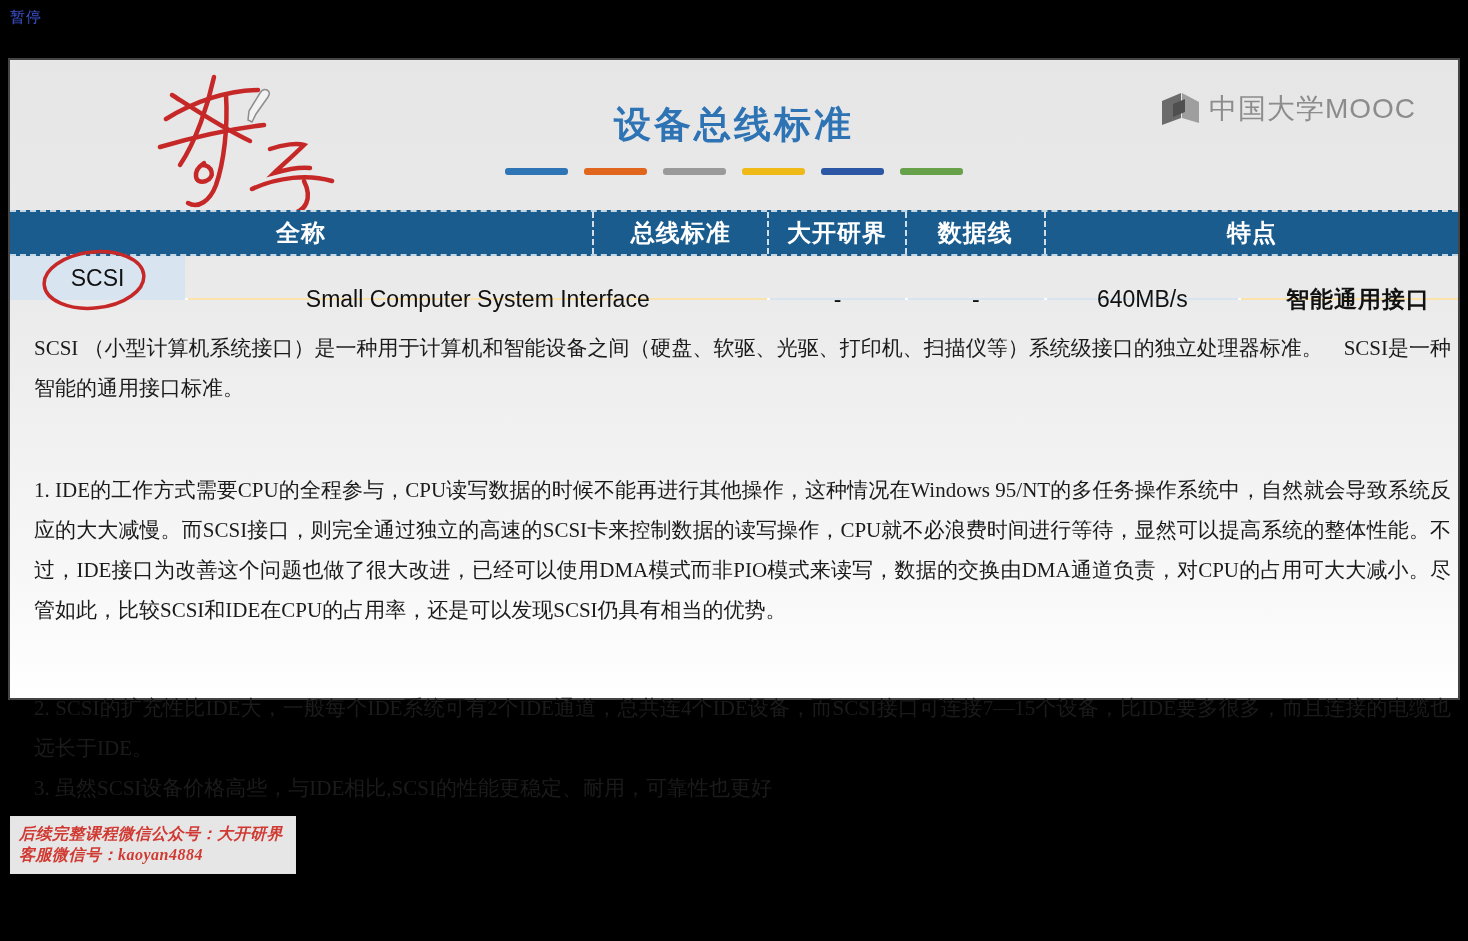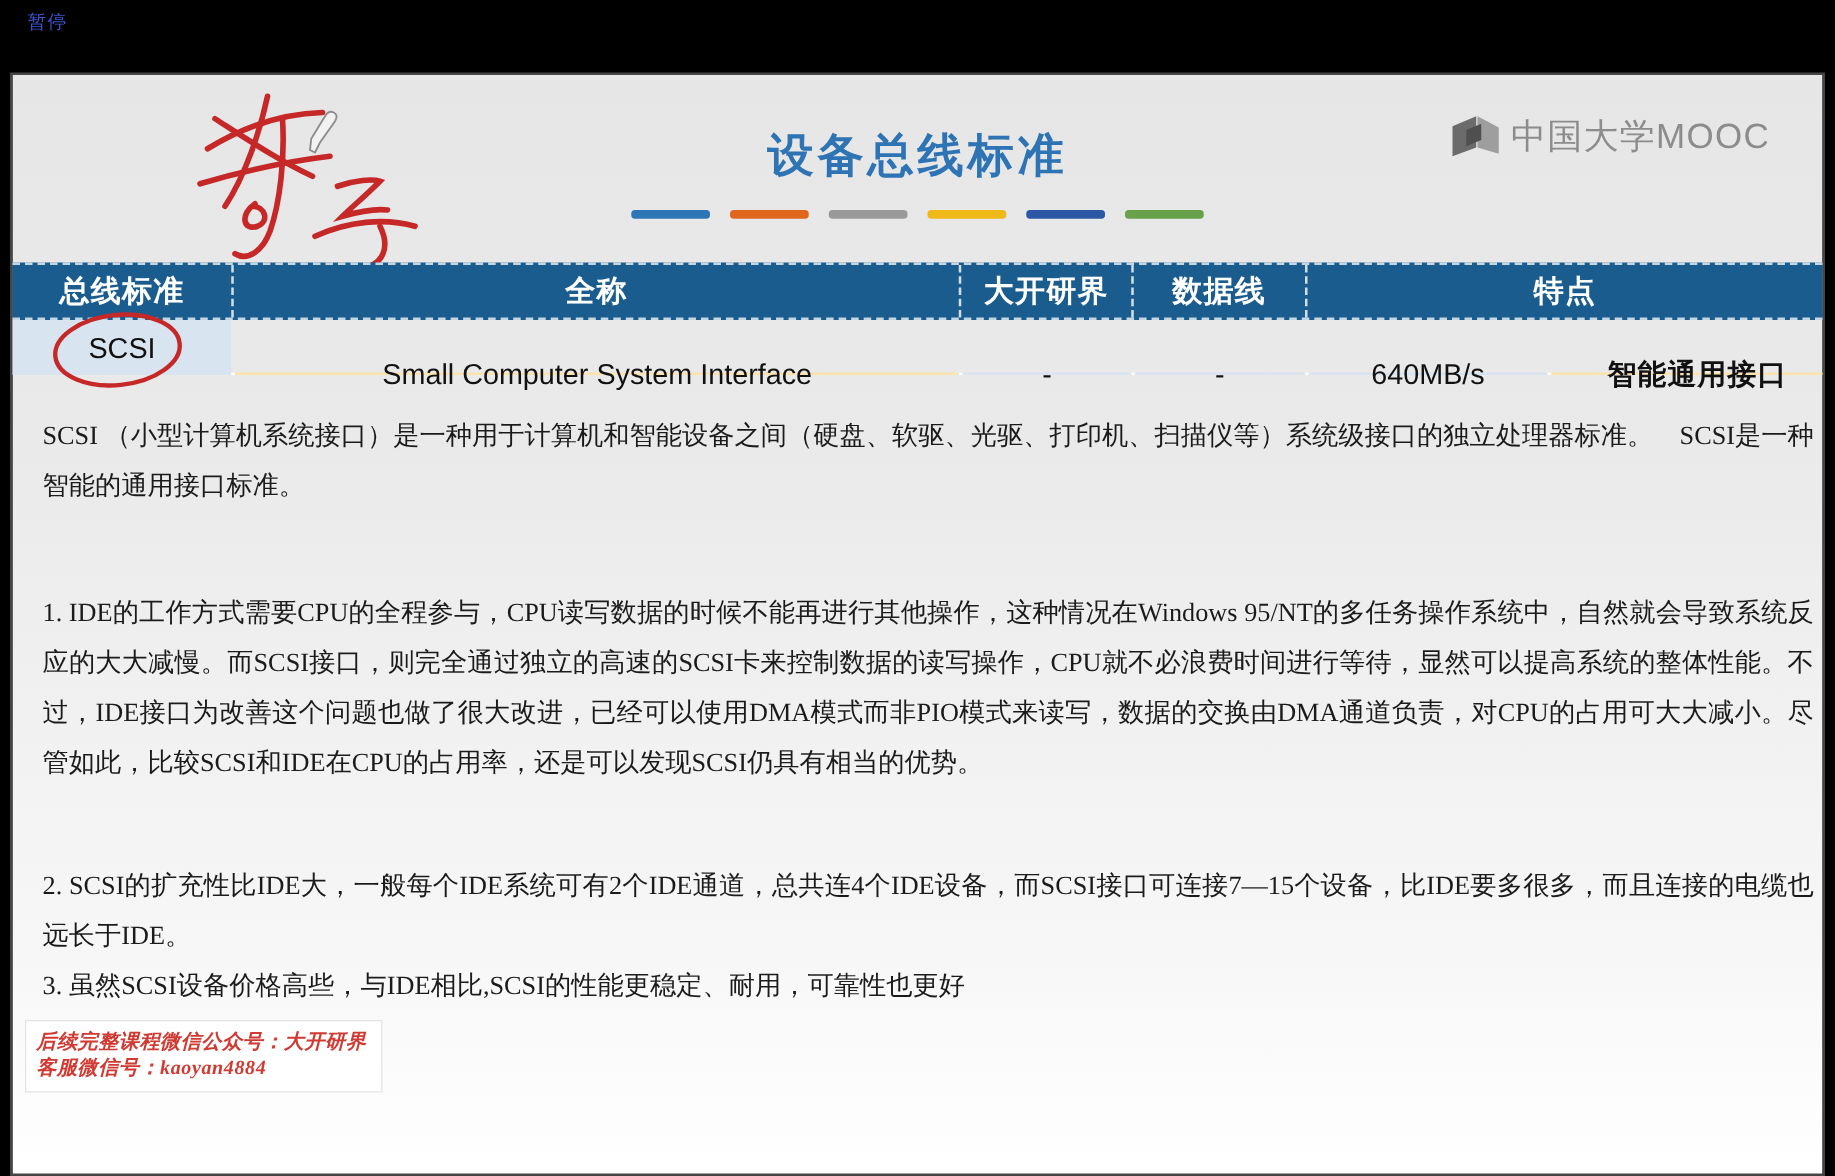--- a/index.html
+++ b/index.html
@@ -1,25 +1,25 @@
 <!DOCTYPE html>
 <html style="--title-blue: #2e74b5; --header-bg: #1b5c8e; --cell-blue: #d9e4f1; --cell-cream: #fbe3ab; --annotation-red: #c62828; --watermark-red: #d03a32; --pause-blue: #3d52cf; --logo-gray: #8c8c8c;"><head>
 <meta charset="utf-8">
 <style>
   html,body{margin:0;padding:0;}
   body{
     width:1468px;height:941px;position:relative;background:#000;overflow:hidden;
     font-family:"Liberation Sans", sans-serif;
   }
   .pause{
-    position:absolute;left:22px;top:8px;font-size:15px;letter-spacing:1px;
+    position:absolute;left:10px;top:8px;font-size:15px;letter-spacing:1px;
     color:var(--pause-blue);cursor:pointer;
   }
   .slide{
-    position:absolute;left:8px;top:58px;width:1452px;height:883px;box-sizing:border-box;
+    position:absolute;left:8px;top:58px;width:1452px;height:642px;box-sizing:border-box;
     border:2px solid #454545;
     background:linear-gradient(180deg,#e6e6e6 0%,#eaeaea 35%,#f7f7f7 80%,#ffffff 100%);
   }
   .slide-title{
     position:absolute;top:40px;left:0;width:100%;text-align:center;
     font-size:37px;font-weight:bold;letter-spacing:3px;color:var(--title-blue);
   }
   .bars{
     position:absolute;top:108px;left:50%;transform:translateX(-50%);
     display:flex;gap:16px;
@@ -56,21 +56,21 @@
     position:absolute;left:24px;right:7px;text-align:justify;
     font-family:"Liberation Serif",serif;font-size:21px;line-height:40px;color:#1b1b1b;
   }
   .para-intro{top:268px;}
   .para-p1{top:410px;}
   .para-p2{top:628px;}
   .para-p3{top:708px;}
   
   .watermark{
     position:absolute;left:0;top:756px;background:rgba(255,255,255,.9);
-    padding:6px 12px 8px 8px;border:1px solid #e3e3e3;margin-left:10px;
+    padding:6px 12px 8px 8px;border:1px solid #e3e3e3;
   }
   .watermark div{
     color:var(--watermark-red);font-size:16px;line-height:21px;font-weight:bold;
     font-family:"Liberation Serif",serif;font-style:italic;letter-spacing:0.5px;
   }
   
   .annotation-svg{position:absolute;left:142px;top:7px;pointer-events:none;}
   .scsi-circle-svg{position:absolute;left:28px;top:183px;pointer-events:none;}
 </style>
 </head>
@@ -110,22 +110,22 @@
       <path d="M52,96 C40,104 42,118 54,114 C64,110 60,98 50,98"></path>
       <path d="M118,82 C132,77 146,76 152,78 C140,90 128,100 122,106 C136,102 150,100 158,101"></path>
       <path d="M100,122 C126,110 156,107 180,114"></path>
       <path d="M152,114 C160,130 156,146 134,148"></path>
     </g>
     <path d="M100,55 L104,47 L116,30 Q119,25 115,23 Q111,21 108,26 L97,44 L96,53 Z" fill="#f2f2f2" stroke="#8d8d8d" stroke-width="1.5"></path>
   </svg>
 
   <div class="bus-table">
     <div class="thead">
+      <div class="hcell c2">全称</div>
       <div class="hcell c1">总线标准</div>
-      <div class="hcell c2">全称</div>
       <div class="hcell c3">大开研界</div>
       <div class="hcell c4">数据线</div>
       <div class="hcell c6">特点</div>
     </div>
     <div class="trow">
       <div class="dcell c1 cell-blue">SCSI</div>
       <div class="dcell c2 cell-cream">Small Computer System Interface</div>
       <div class="dcell c3 cell-blue">-</div>
       <div class="dcell c4 cell-blue">-</div>
       <div class="dcell c5 cell-blue">640MB/s</div>

